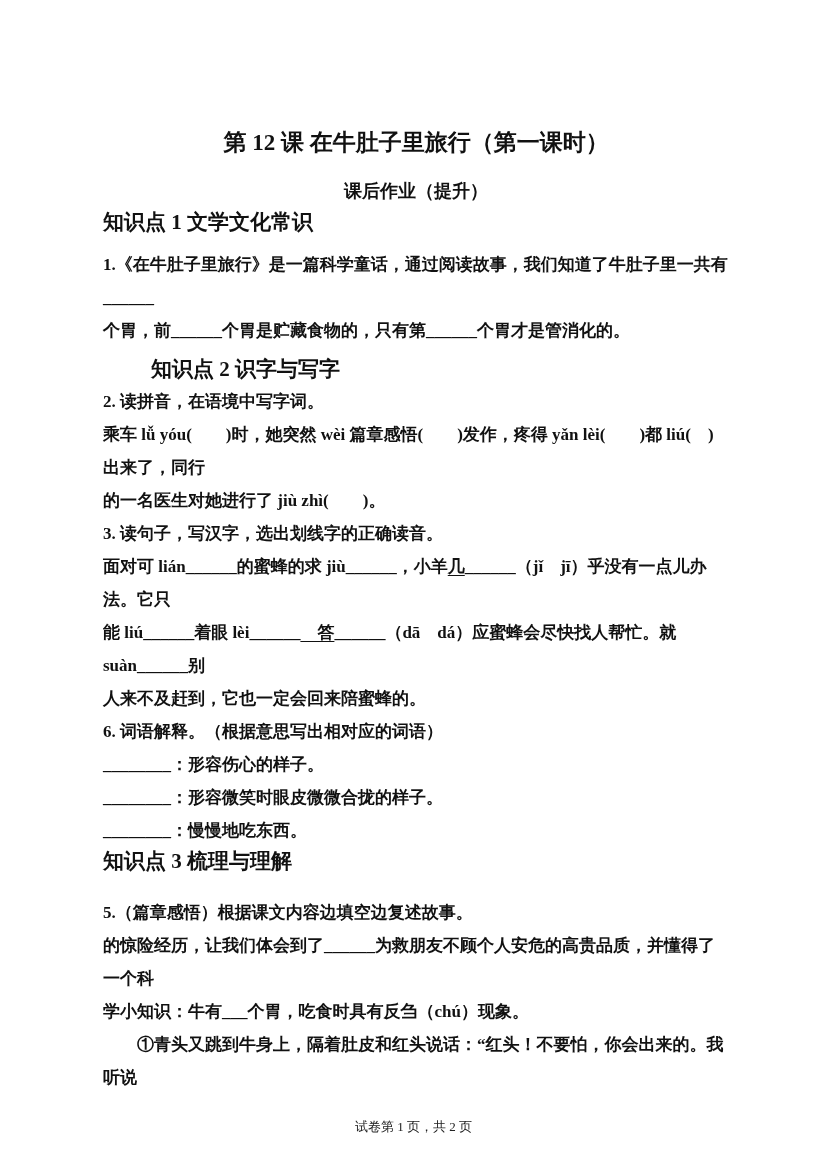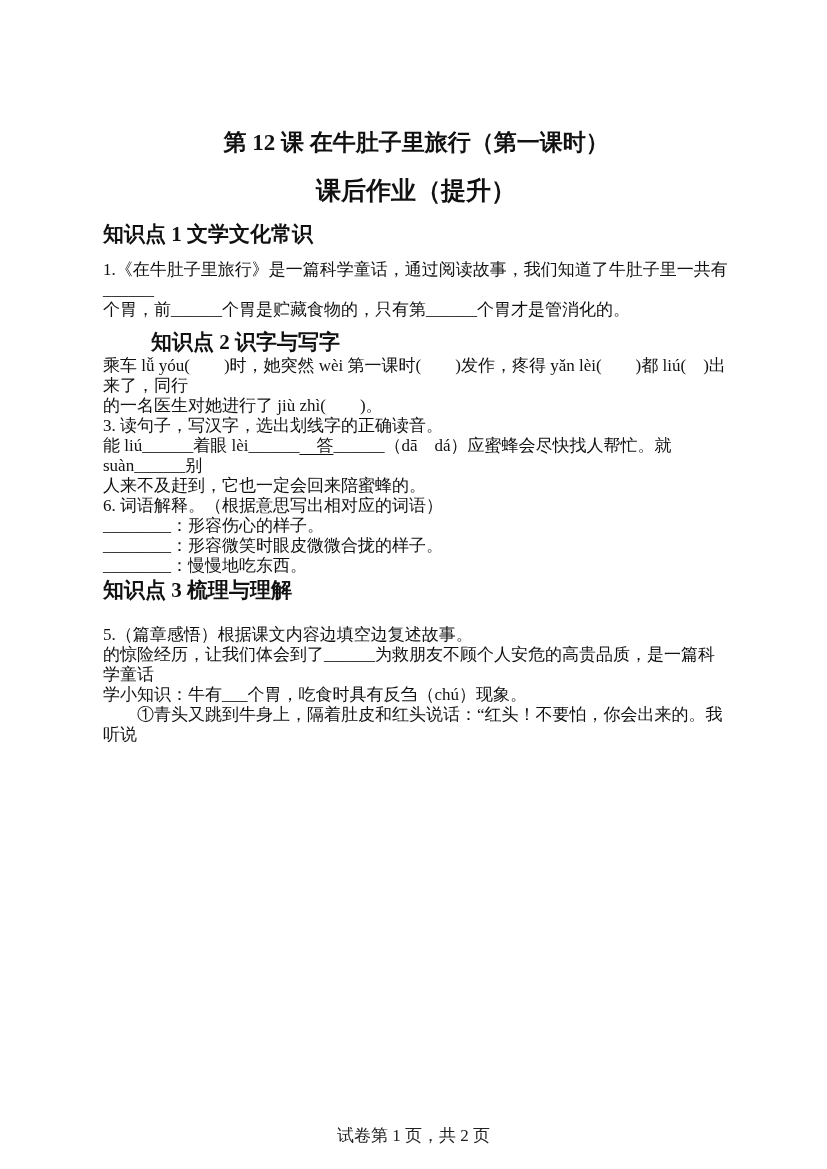--- a/index.html
+++ b/index.html
@@ -17,57 +17,58 @@
     border-radius: 13px;
   }
   .doc-title {
     font-size: 23px;
     font-weight: bold;
     text-align: center;
     line-height: 30px;
     white-space: pre-wrap;
   }
   .doc-subtitle {
-    font-size: 25px;
+    font-size: 18px;
     font-weight: bold;
     text-align: center;
     line-height: 30px;
     margin-top: 18px;
     white-space: pre-wrap;
   }
   .section-heading {
     font-size: 21px;
     font-weight: bold;
     line-height: 28px;
     margin: 0;
     white-space: pre-wrap;
   }
-  .mt10 { margin-top: 14px; }
+  .mt10 { margin-top: 2px; }
   .mt12 { margin-top: 12px; }
   .mt8  { margin-top: 8px; margin-left: 48px; }
   .mt6  { margin-top: 21px; }
   .line {
-    line-height: 20px;
+    line-height: 33px;
     white-space: pre-wrap;
+    font-weight: bold;
   }
   .ul {
     text-decoration: underline;
     text-underline-offset: 3px;
   }
   .kai {
     font-family: "Liberation Serif", "DejaVu Serif", serif;
   }
   .indent { text-indent: 34px; }
   .page-footer {
     position: absolute;
     left: 0;
     right: 0;
-    bottom: 22px;
+    bottom: 33px;
     text-align: center;
-    font-size: 17px;
+    font-size: 13px;
     color: #222222;
     white-space: pre-wrap;
   }
 </style>
 </head>
 <body>
 
 <div class="page">
 
   <div class="doc-title">第 12 课 在牛肚子里旅行（第一课时）</div>
@@ -76,42 +77,44 @@
   <div class="section-heading mt10">知识点 1 文学文化常识</div>
 
   <div>
     <div class="line mt12">1.《在牛肚子里旅行》是一篇科学童话，通过阅读故事，我们知道了牛肚子里一共有______</div>
     <div class="line">个胃，前______个胃是贮藏食物的，只有第______个胃才是管消化的。</div>
   </div>
 
   <div class="section-heading mt8">知识点 2 识字与写字</div>
 
   <div>
-    <div class="line">乘车 lǚ yóu(　　)时，她突然 wèi 第一课时(　　)发作，疼得 yǎn lèi(　　)都 liú(　)出来了，同行</div>
+    <div class="line mt10">2. 读拼音，在语境中写字词。</div>
+    <div class="line">乘车 lǚ yóu(　　)时，她突然 wèi 篇章感悟(　　)发作，疼得 yǎn lèi(　　)都 liú(　)出来了，同行</div>
     <div class="line">的一名医生对她进行了 jiù zhì(　　)。</div>
   </div>
 
   <div>
     <div class="line">3. 读句子，写汉字，选出划线字的正确读音。</div>
+    <div class="line"><span>面对可 lián______的蜜蜂的求 jiù______，小羊</span><span class="ul">几</span><span>______（jǐ　jī）乎没有一点儿办法。它只</span></div>
     <div class="line"><span>能 liú______着眼 lèi______</span><span class="ul">　答</span><span>______（dā　dá）应蜜蜂会尽快找人帮忙。就 suàn______别</span></div>
     <div class="line">人来不及赶到，它也一定会回来陪蜜蜂的。</div>
   </div>
 
   <div>
     <div class="line">6. 词语解释。（根据意思写出相对应的词语）</div>
     <div class="line">________：形容伤心的样子。</div>
     <div class="line">________：形容微笑时眼皮微微合拢的样子。</div>
     <div class="line">________：慢慢地吃东西。</div>
   </div>
 
   <div class="section-heading">知识点 3 梳理与理解</div>
 
   <div>
     <div class="line mt6">5.（篇章感悟）根据课文内容边填空边复述故事。</div>
-    <div class="line">的惊险经历，让我们体会到了______为救朋友不顾个人安危的高贵品质，是一篇科学童话</div>
+    <div class="line">的惊险经历，让我们体会到了______为救朋友不顾个人安危的高贵品质，并懂得了一个科</div>
     <div class="line">学小知识：牛有___个胃，吃食时具有反刍（chú）现象。</div>
   </div>
 
   <div>
     <div class="line kai indent">①青头又跳到牛身上，隔着肚皮和红头说话：“红头！不要怕，你会出来的。我听说</div>
 
   </div>
 
   <div class="page-footer">试卷第 1 页，共 2 页</div>
 

